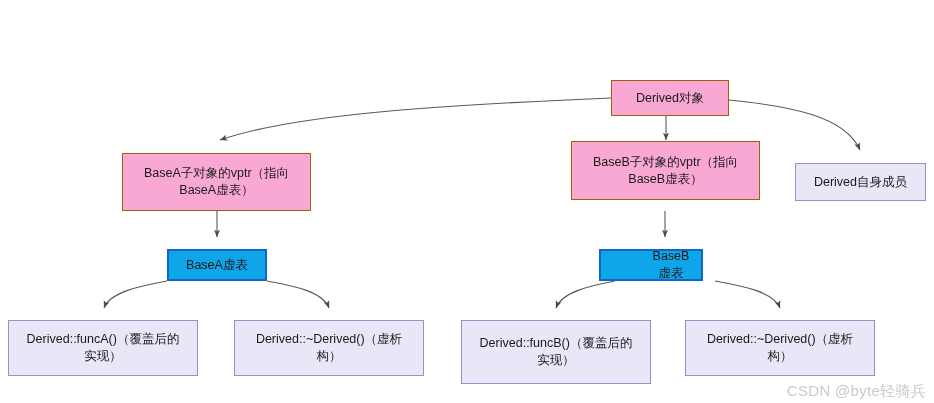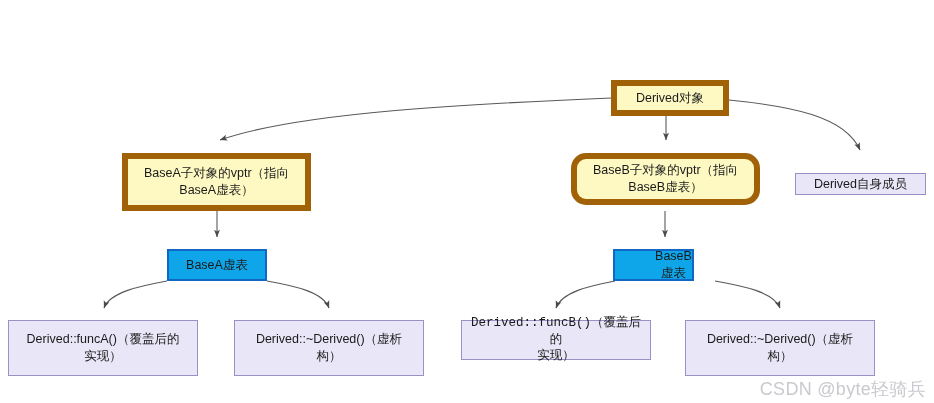--- a/index.html
+++ b/index.html
@@ -38,41 +38,41 @@
     line-height: 1.35;
     z-index: 2;
   }
   .node-label {
     display: block;
     white-space: pre-line;
     padding: 0 6px;
   }
   
   .node.style-object {
-    background: #fef9c3;
-    border: 6px solid #a16207;
+    background: #f9a8d4;
+    border: 1px solid #a16207;
     font-size: 12.5px;
   }
   
   .node.style-vtable {
     background: #0ea5e9;
     border: 2px solid #1266c4;
     font-size: 12.5px;
   }
   
   .node.style-vfunc {
     background: #e9e6f7;
     border: 1.5px solid #9c8fc6;
     font-size: 12.5px;
   }
   #watermark {
     position: absolute;
     right: 8px;
     bottom: 2px;
-    font-size: 18px;
+    font-size: 15px;
     color: #c9c9cf;
     letter-spacing: 0.3px;
     z-index: 3;
     user-select: none;
   }
 </style>
 </head>
 <body>
 
 <div id="canvas">
@@ -105,48 +105,48 @@
 
   <div class="node style-object" style="left: 611px; top: 80px; width: 118px; height: 36px;">
     <span class="node-label">Derived对象</span>
   </div>
 
   <div class="node style-object" style="left: 122px; top: 153px; width: 189px; height: 58px;">
     <span class="node-label">BaseA子对象的vptr（指向
 BaseA虚表）</span>
   </div>
 
-  <div class="node style-object" style="left: 571px; top: 153px; width: 189px; height: 52px; border-radius: 15px;">
+  <div class="node style-object" style="left: 571px; top: 141px; width: 189px; height: 59px;">
     <span class="node-label">BaseB子对象的vptr（指向
 BaseB虚表）</span>
   </div>
 
-  <div class="node style-vfunc" style="left: 795px; top: 173px; width: 131px; height: 22px;">
+  <div class="node style-vfunc" style="left: 795px; top: 163px; width: 131px; height: 38px;">
     <span class="node-label">Derived自身成员</span>
   </div>
 
   <div class="node style-vtable" style="left: 167px; top: 249px; width: 100px; height: 32px;">
     <span class="node-label">BaseA虚表</span>
   </div>
 
-  <div class="node style-vtable" style="left: 613px; top: 249px; width: 81px; height: 32px; padding-left: 40px;">
+  <div class="node style-vtable" style="left: 599px; top: 249px; width: 104px; height: 32px; padding-left: 40px;">
     <span class="node-label">BaseB虚表</span>
   </div>
 
   <div class="node style-vfunc" style="left: 8px; top: 320px; width: 190px; height: 56px;">
     <span class="node-label">Derived::funcA()（覆盖后的
 实现）</span>
   </div>
 
   <div class="node style-vfunc" style="left: 234px; top: 320px; width: 190px; height: 56px;">
     <span class="node-label">Derived::~Derived()（虚析
 构）</span>
   </div>
 
-  <div class="node style-vfunc" style="left: 461px; top: 320px; width: 190px; height: 40px; font-family: Liberation Mono, monospace;">
+  <div class="node style-vfunc" style="left: 461px; top: 320px; width: 190px; height: 64px;">
     <span class="node-label">Derived::funcB()（覆盖后的
 实现）</span>
   </div>
 
   <div class="node style-vfunc" style="left: 685px; top: 320px; width: 190px; height: 56px;">
     <span class="node-label">Derived::~Derived()（虚析
 构）</span>
   </div>
 
   <div id="watermark">CSDN @byte轻骑兵</div>

